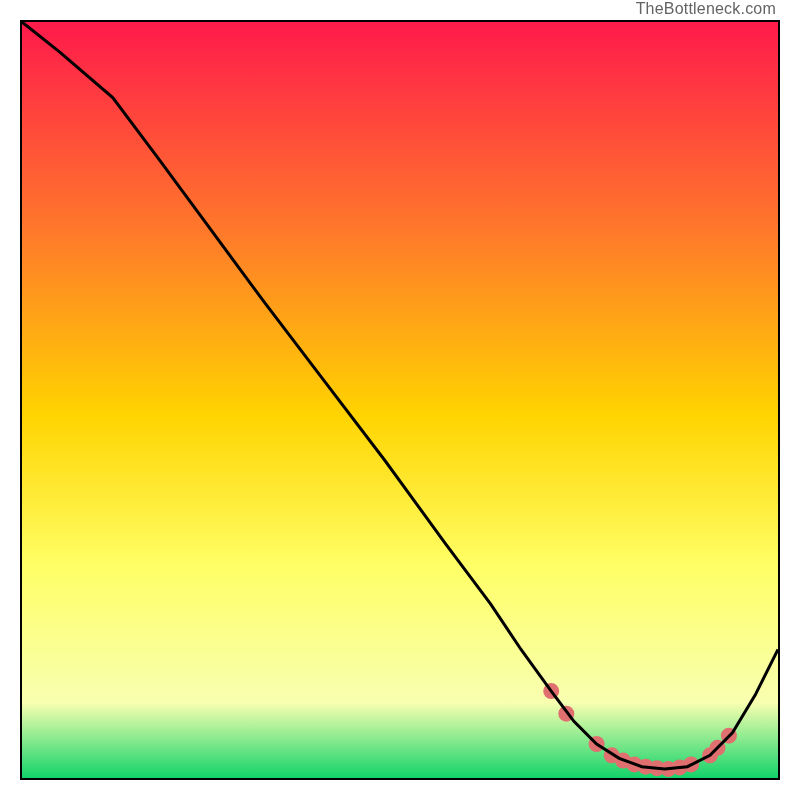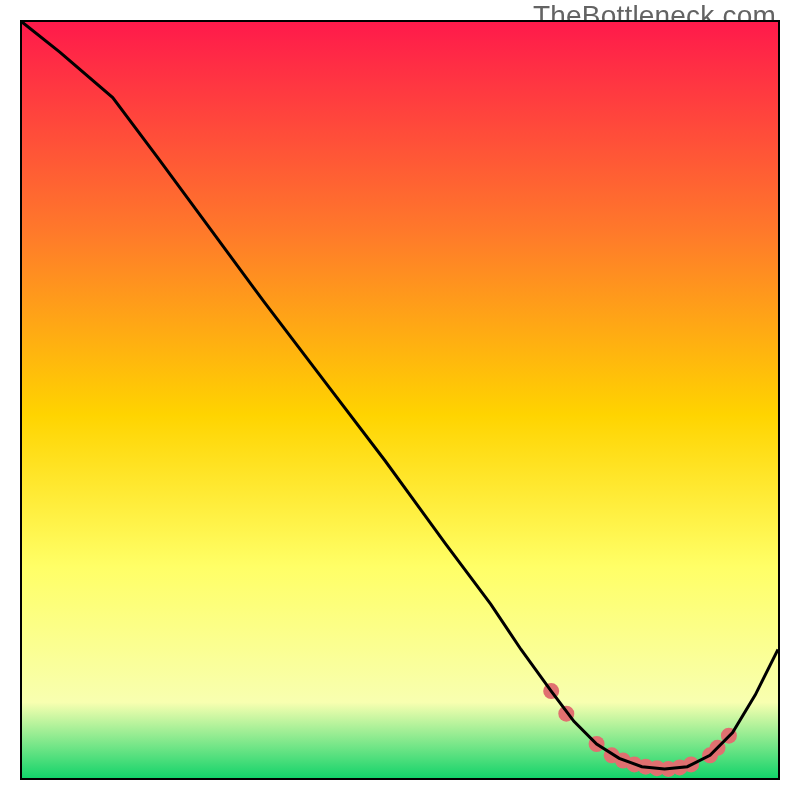--- a/index.html
+++ b/index.html
@@ -17,21 +17,21 @@
     top: 20px;
     width: 760px;
     height: 760px;
     border: 2px solid #000;
     box-sizing: border-box;
   }
   .watermark {
     position: absolute;
     top: 0px;
     right: 24px;
-    font-size: 28px;
+    font-size: 16px;
     color: #636363;
     font-weight: 400;
     letter-spacing: 0.2px;
   }
   svg.plot {
     position: absolute;
     left: 22px;
     top: 22px;
     width: 756px;
     height: 756px;

